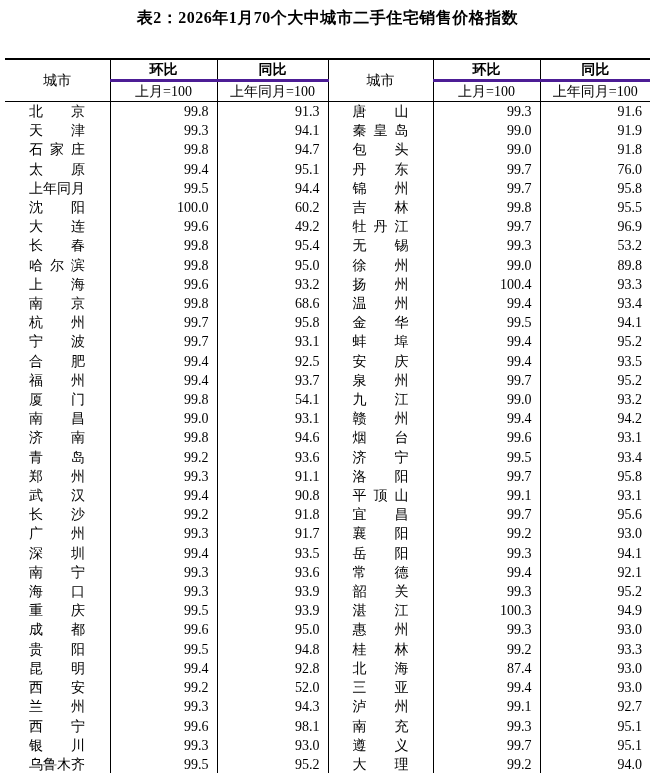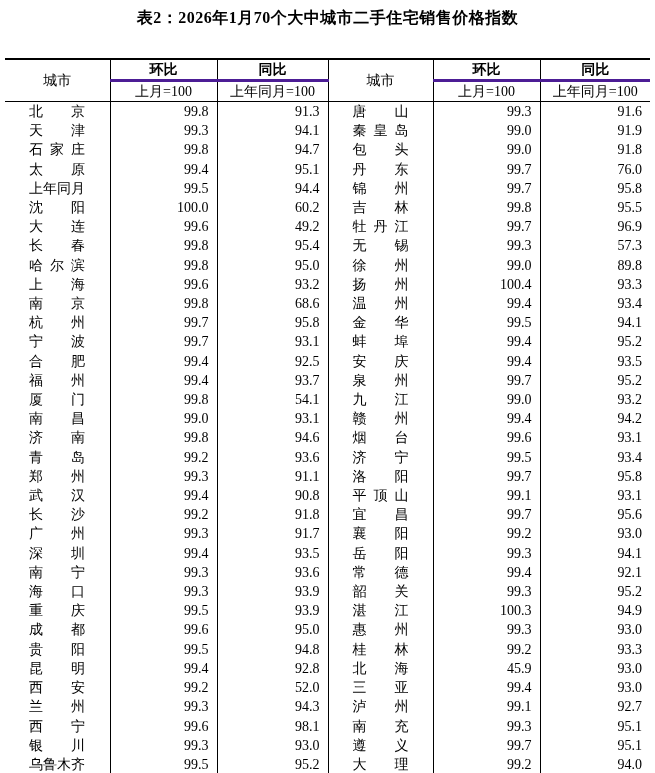--- a/index.html
+++ b/index.html
@@ -163,21 +163,21 @@
           <td class="city bl"><span class="cityname">牡丹江</span></td>
           <td class="num bl">99.7</td>
           <td class="num bl">96.9</td>
         </tr>
         <tr>
           <td class="city"><span class="cityname">长春</span></td>
           <td class="num bl">99.8</td>
           <td class="num bl">95.4</td>
           <td class="city bl"><span class="cityname">无锡</span></td>
           <td class="num bl">99.3</td>
-          <td class="num bl">57.3</td>
+          <td class="num bl">53.2</td>
         </tr>
         <tr>
           <td class="city"><span class="cityname">哈尔滨</span></td>
           <td class="num bl">99.8</td>
           <td class="num bl">95.0</td>
           <td class="city bl"><span class="cityname">徐州</span></td>
           <td class="num bl">99.0</td>
           <td class="num bl">89.8</td>
         </tr>
         <tr>
@@ -338,21 +338,21 @@
           <td class="num bl">94.8</td>
           <td class="city bl"><span class="cityname">桂林</span></td>
           <td class="num bl">99.2</td>
           <td class="num bl">93.3</td>
         </tr>
         <tr>
           <td class="city"><span class="cityname">昆明</span></td>
           <td class="num bl">99.4</td>
           <td class="num bl">92.8</td>
           <td class="city bl"><span class="cityname">北海</span></td>
-          <td class="num bl">45.9</td>
+          <td class="num bl">87.4</td>
           <td class="num bl">93.0</td>
         </tr>
         <tr>
           <td class="city"><span class="cityname">西安</span></td>
           <td class="num bl">99.2</td>
           <td class="num bl">52.0</td>
           <td class="city bl"><span class="cityname">三亚</span></td>
           <td class="num bl">99.4</td>
           <td class="num bl">93.0</td>
         </tr>

